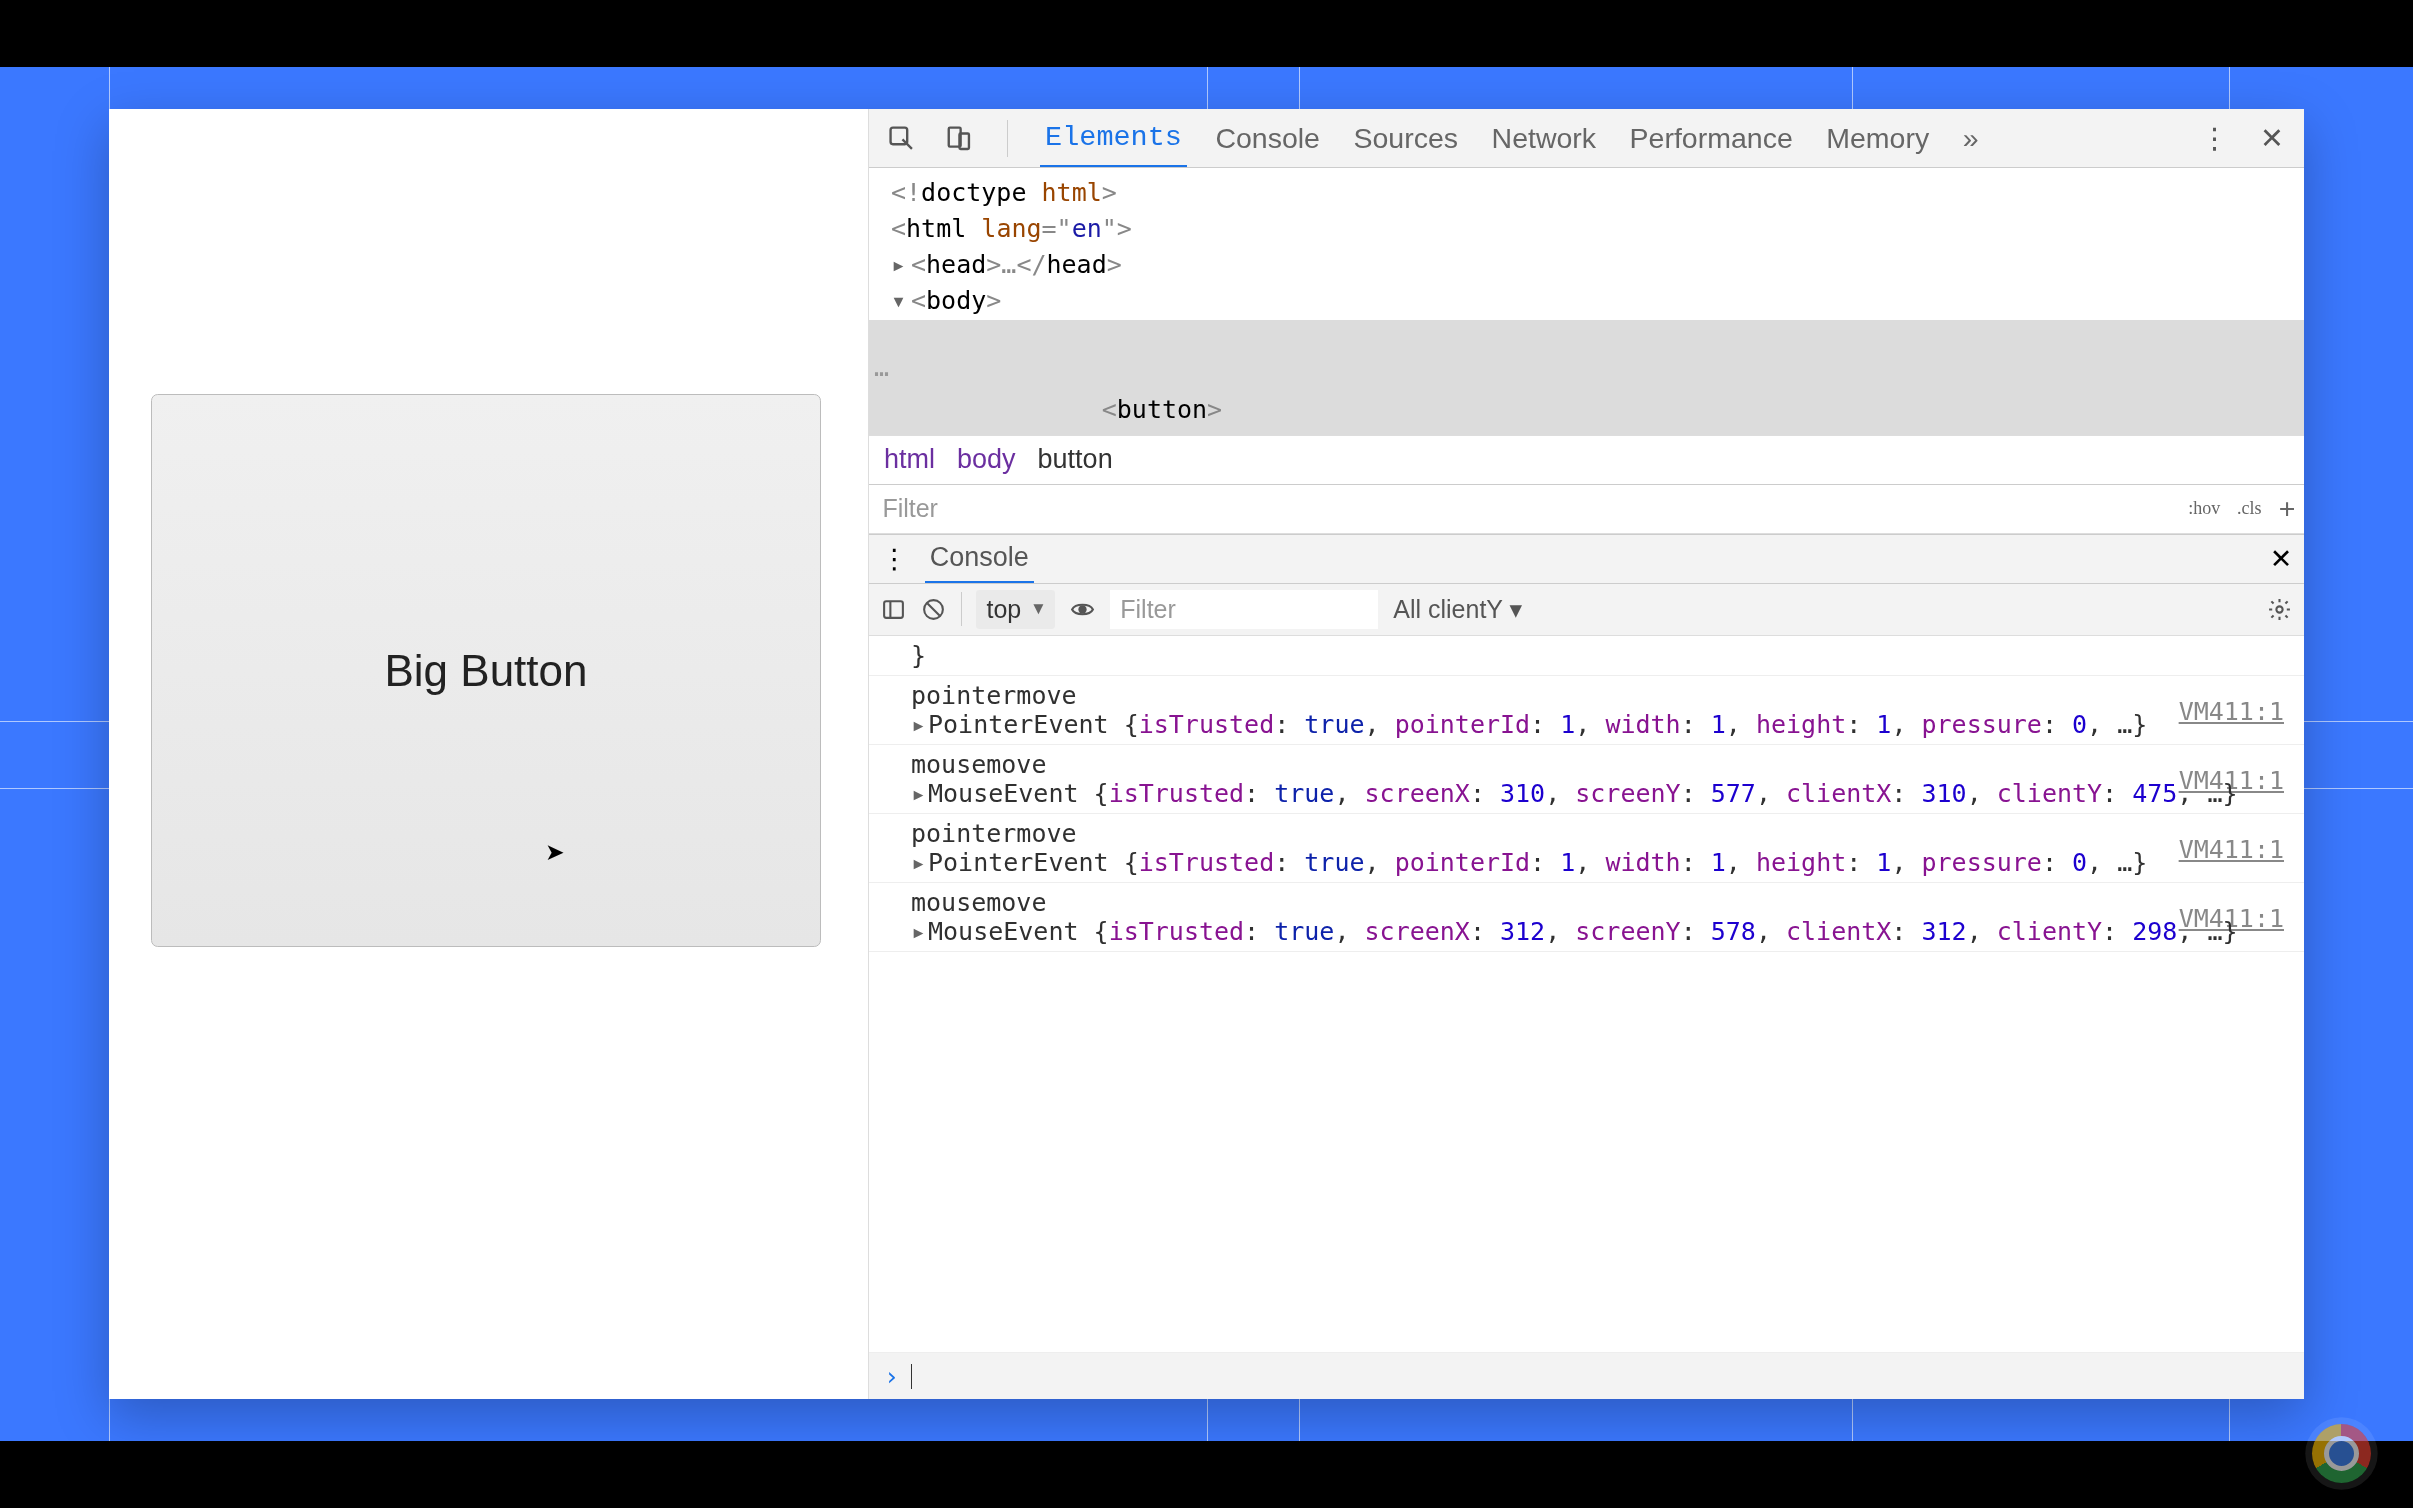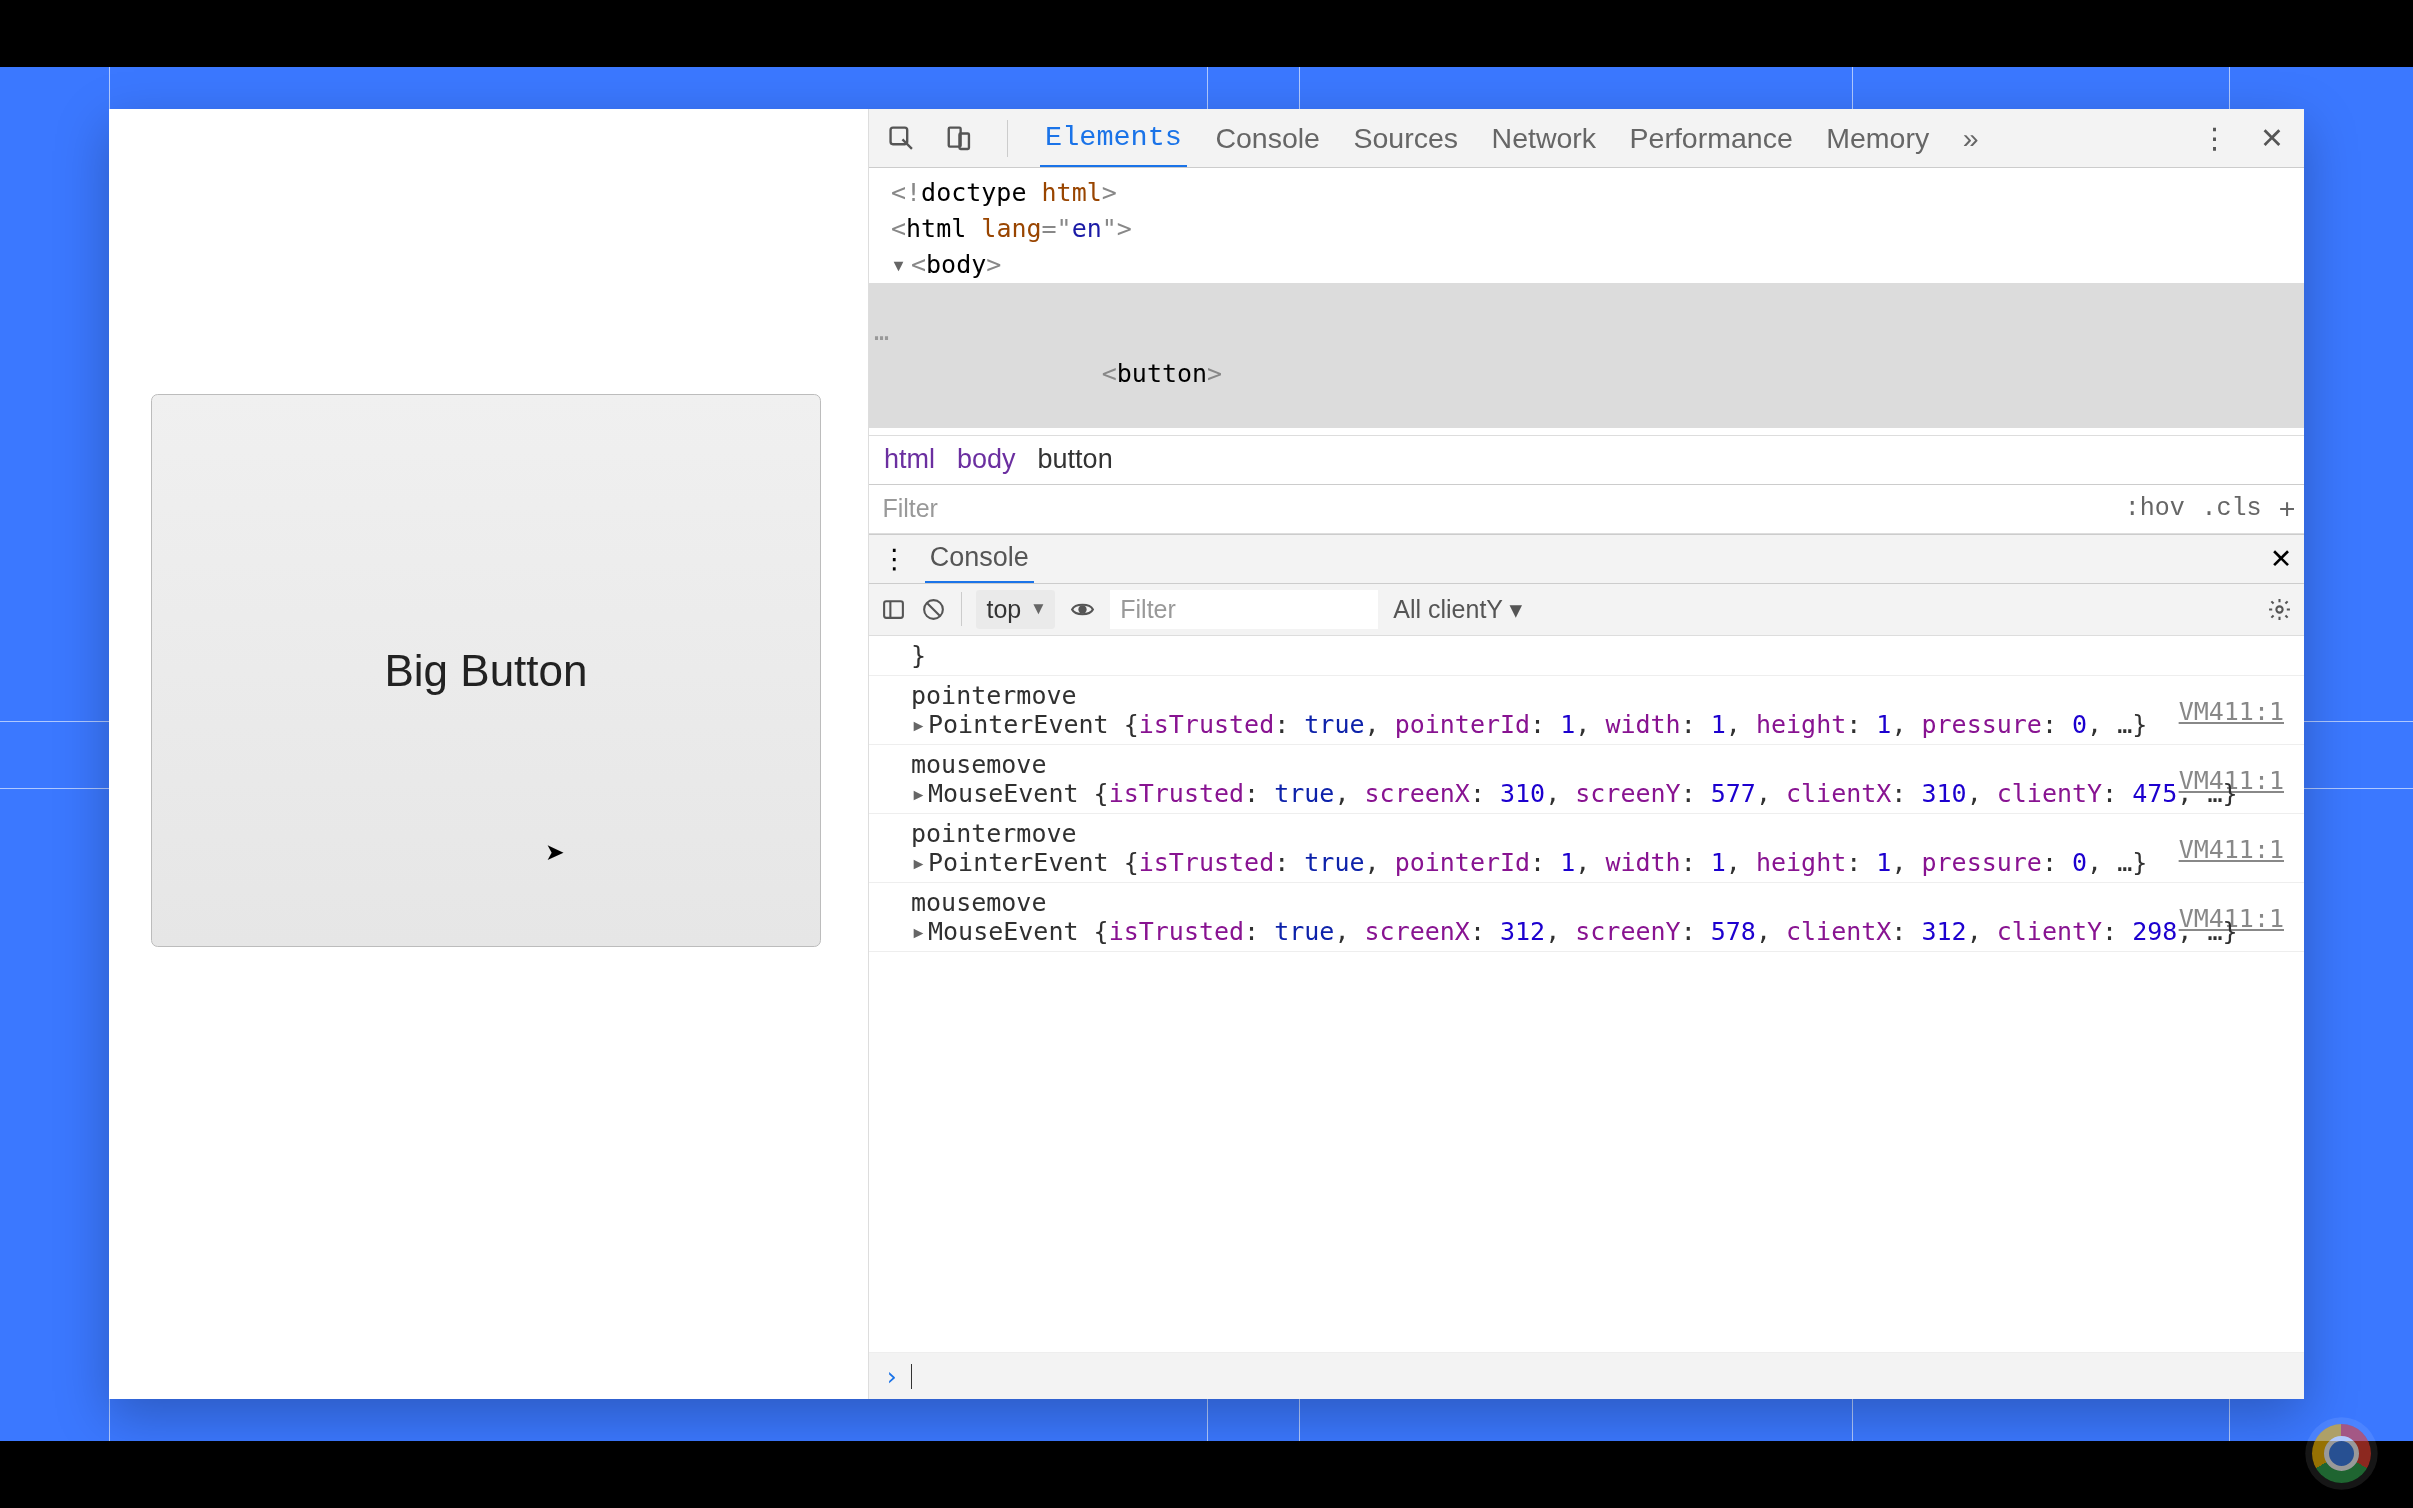--- a/index.html
+++ b/index.html
@@ -154,21 +154,21 @@
   }
   .filter-row input {
     flex: 1;
     border: none;
     font-size: 25px;
     color: #333;
     padding: 0 13.4px;
     background: transparent;
   }
   .filter-row input::placeholder { color: #999; }
-  .filter-row .pill { color:#666; font-size:25px; padding:0 8.4px; font-family: Liberation Mono, monospace; }
+  .filter-row .pill { color:#666; font-size:18px; padding:0 8.4px; font-family: Liberation Serif, serif; }
   .filter-row .plus { width: 34px; text-align:center; color:#666; font-size: 28.5px; }
 
   
   .drawer-header {
     display: flex;
     align-items: center;
     background: #f3f3f3;
     border-top: 0.8px solid #ccc;
     border-bottom: 0.8px solid #ccc;
     height: 50px;
@@ -284,20 +284,21 @@
         <span class="dt-tab">Memory</span>
         <span class="dt-tab">»</span>
         <span class="spacer"></span>
         <span class="iconbtn">⋮</span>
         <span class="iconbtn">✕</span>
       </div>
 
       <div class="elements-panel">
         <div class="row"><span class="tok-punc">&lt;!</span><span class="tok-tag">doctype</span> <span class="tok-attr">html</span><span class="tok-punc">&gt;</span></div>
         <div class="row"><span class="tok-punc">&lt;</span><span class="tok-tag">html</span> <span class="tok-attr">lang</span><span class="tok-punc">="</span><span class="tok-str">en</span><span class="tok-punc">"&gt;</span></div>
+        <div class="row"><span class="caret">▸</span><span class="tok-punc">&lt;</span><span class="tok-tag">head</span><span class="tok-punc">&gt;…&lt;/</span><span class="tok-tag">head</span><span class="tok-punc">&gt;</span></div>
         <div class="row"><span class="caret">▾</span><span class="tok-punc">&lt;</span><span class="tok-tag">body</span><span class="tok-punc">&gt;</span></div>
         <div class="row selected" style="position:relative;">
           <span style="color:#999; position:absolute; left:5px;">⋯</span>
           &nbsp;&nbsp;&nbsp;&nbsp;<span class="tok-punc">&lt;</span><span class="tok-tag">button</span><span class="tok-punc">&gt;</span>
         </div>
 
       </div>
 
       <div class="breadcrumb">
         <span>html</span>

